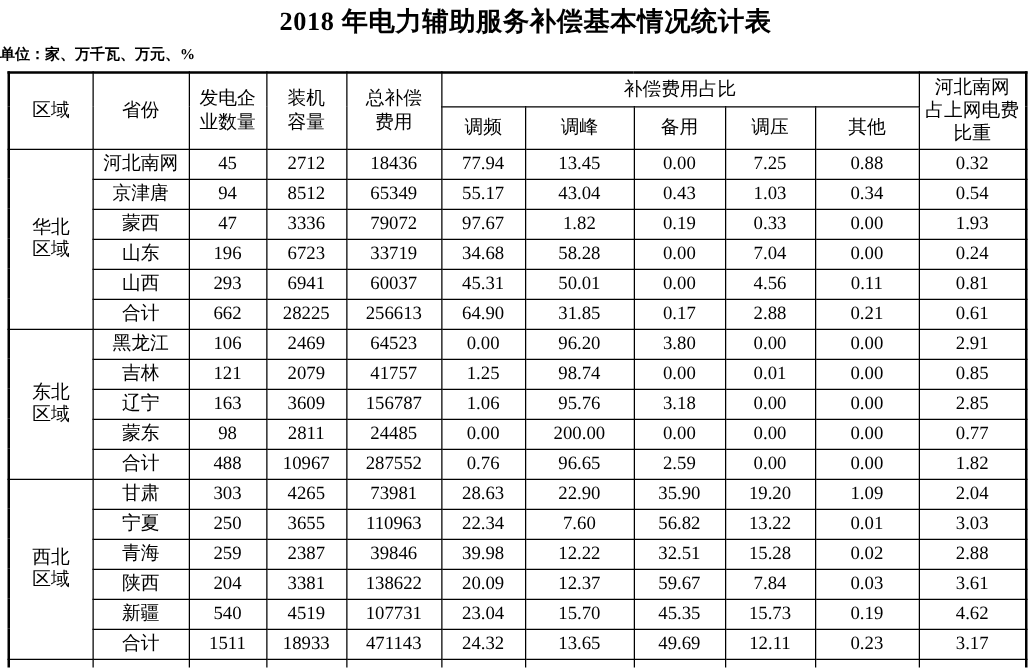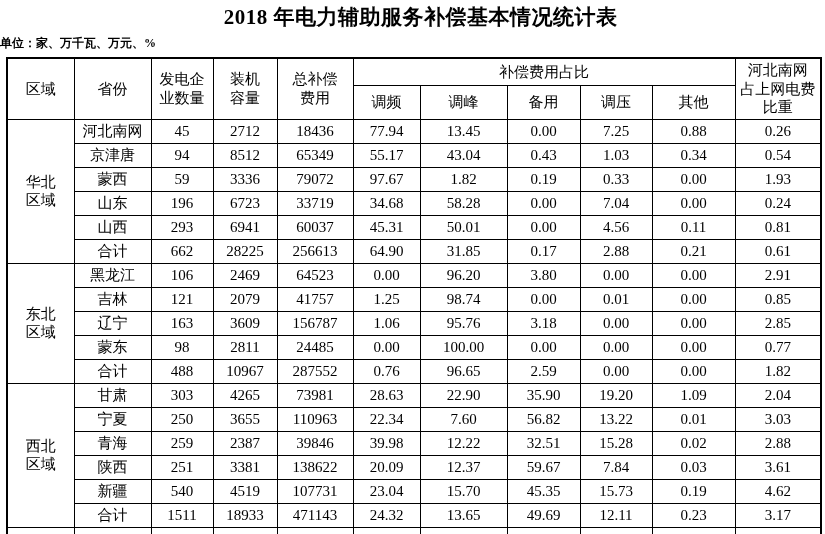--- a/index.html
+++ b/index.html
@@ -102,37 +102,37 @@
 区域</td>
         <td>河北南网</td>
         <td>45</td>
         <td>2712</td>
         <td>18436</td>
         <td>77.94</td>
         <td>13.45</td>
         <td>0.00</td>
         <td>7.25</td>
         <td>0.88</td>
-        <td>0.26</td>
+        <td>0.32</td>
       </tr>
       <tr>
         <td>京津唐</td>
         <td>94</td>
         <td>8512</td>
         <td>65349</td>
         <td>55.17</td>
         <td>43.04</td>
         <td>0.43</td>
         <td>1.03</td>
         <td>0.34</td>
         <td>0.54</td>
       </tr>
       <tr>
         <td>蒙西</td>
-        <td>59</td>
+        <td>47</td>
         <td>3336</td>
         <td>79072</td>
         <td>97.67</td>
         <td>1.82</td>
         <td>0.19</td>
         <td>0.33</td>
         <td>0.00</td>
         <td>1.93</td>
       </tr>
       <tr>
@@ -208,21 +208,21 @@
         <td>0.00</td>
         <td>0.00</td>
         <td>2.85</td>
       </tr>
       <tr>
         <td>蒙东</td>
         <td>98</td>
         <td>2811</td>
         <td>24485</td>
         <td>0.00</td>
-        <td>100.00</td>
+        <td>200.00</td>
         <td>0.00</td>
         <td>0.00</td>
         <td>0.00</td>
         <td>0.77</td>
       </tr>
       <tr>
         <td>合计</td>
         <td>488</td>
         <td>10967</td>
         <td>287552</td>
@@ -266,21 +266,21 @@
         <td>39846</td>
         <td>39.98</td>
         <td>12.22</td>
         <td>32.51</td>
         <td>15.28</td>
         <td>0.02</td>
         <td>2.88</td>
       </tr>
       <tr>
         <td>陕西</td>
-        <td>251</td>
+        <td>204</td>
         <td>3381</td>
         <td>138622</td>
         <td>20.09</td>
         <td>12.37</td>
         <td>59.67</td>
         <td>7.84</td>
         <td>0.03</td>
         <td>3.61</td>
       </tr>
       <tr>

